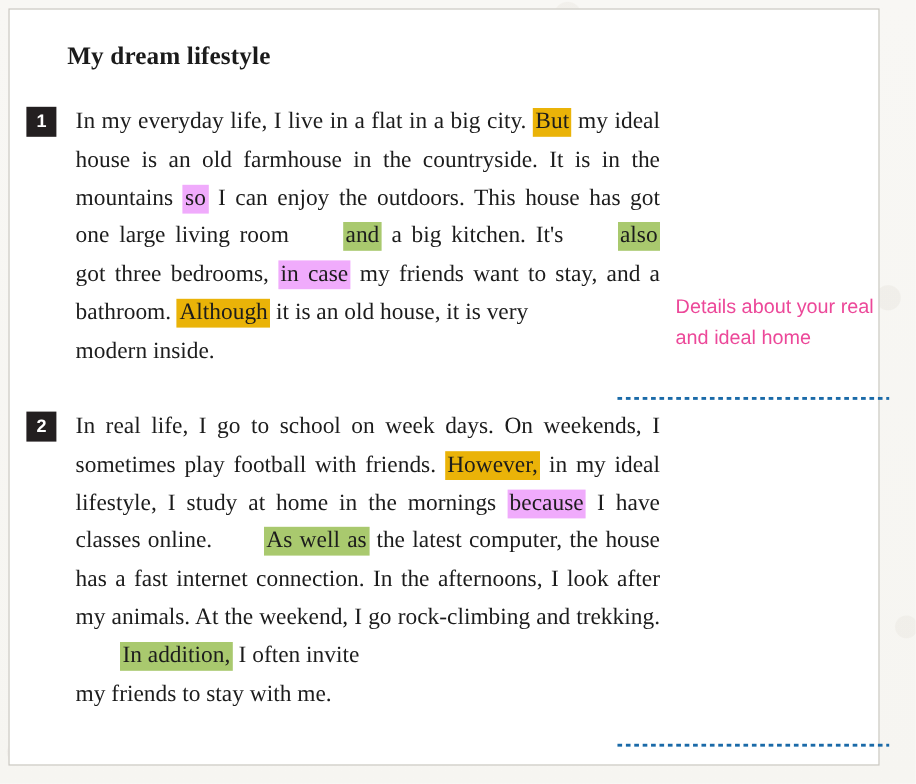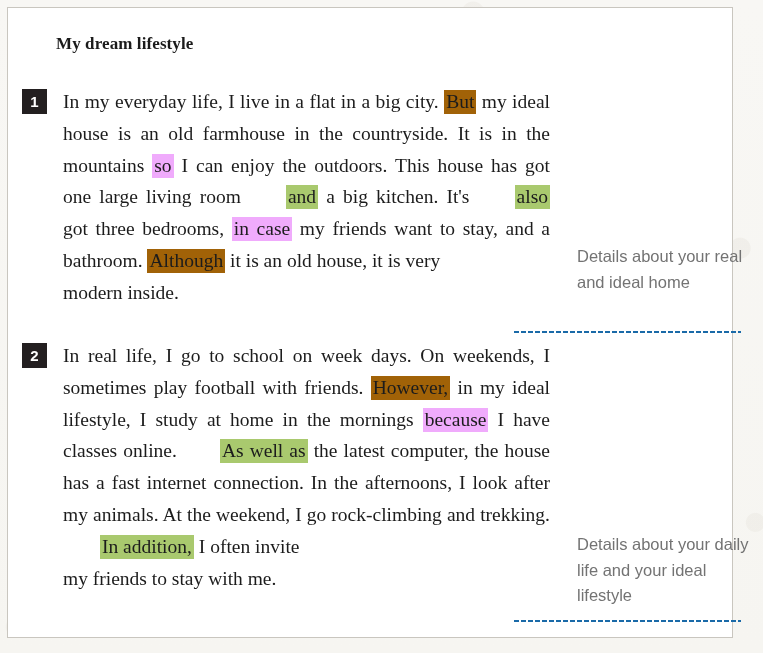--- a/index.html
+++ b/index.html
@@ -38,21 +38,21 @@
     box-sizing: border-box;
   }
 
   
   .title {
     position: absolute;
     left: 48px;
     top: 26px;
     font-family: "Liberation Serif", serif;
     font-weight: bold;
-    font-size: 17px;
+    font-size: 21px;
     letter-spacing: 0.1px;
     color: #1b1b1b;
   }
 
   
   .para-block {
     position: absolute;
     left: 14px;
     width: 530px;
   }
@@ -88,34 +88,33 @@
   }
   .para-text .lastline { display: block; }
 
   
   mark {
     padding: 1px 2px 2px 2px;
     border-radius: 0;
     color: #1c1c1c;
     background: transparent;
   }
-  mark.hl-orange { background: #a16207; }
+  mark.hl-orange { background: #eab308; }
   mark.hl-blue   { background: #f0abfc; }
   mark.hl-green  { background: #a9c96e; margin-left: 37px; }
 
   
   .annotation {
     position: absolute;
     left: 555px;
     width: 185px;
     font-family: "Liberation Sans", sans-serif;
     font-size: 16.5px;
     line-height: 25.5px;
-    color: #737373;
-    margin-left: 14px;
+    color: #ec4899;
   }
   #annotation-1 { top: 236px; }
   #annotation-2 { top: 524px; }
 
   .dot-rule {
     position: absolute;
     left: 505px;
     width: 228px;
     height: 4px;
     background-image: radial-gradient(#1a6aa8 45%, rgba(0,0,0,0) 46%);
@@ -139,17 +138,16 @@
     </div>
 
     <div class="para-block" id="para-block-2">
       <div class="num-badge">2</div>
       <div class="para-text" id="para-text-2"><span>In real life, I go to school on week days. On weekends, I sometimes play football with friends. </span><mark class="hl-orange">However,</mark><span> in my ideal lifestyle, I study at home in the mornings </span><mark class="hl-blue">because</mark><span> I have classes online. </span><mark class="hl-green">As well as</mark><span> the latest computer, the house has a fast internet connection. In the afternoons, I look after my animals. At the weekend, I go rock-climbing and trekking. </span><mark class="hl-green">In addition,</mark><span> I often invite </span><span class="lastline">my friends to stay with me.</span></div>
     </div>
 
     <div class="annotation" id="annotation-1">Details about your real and ideal home</div>
     <div class="dot-rule" id="dot-rule-1"></div>
 
-    <div class="annotation" id="annotation-2">Details about your daily life and your ideal lifestyle</div>
     <div class="dot-rule" id="dot-rule-2"></div>
 
   </div>
 </div>
 
 </body></html>

